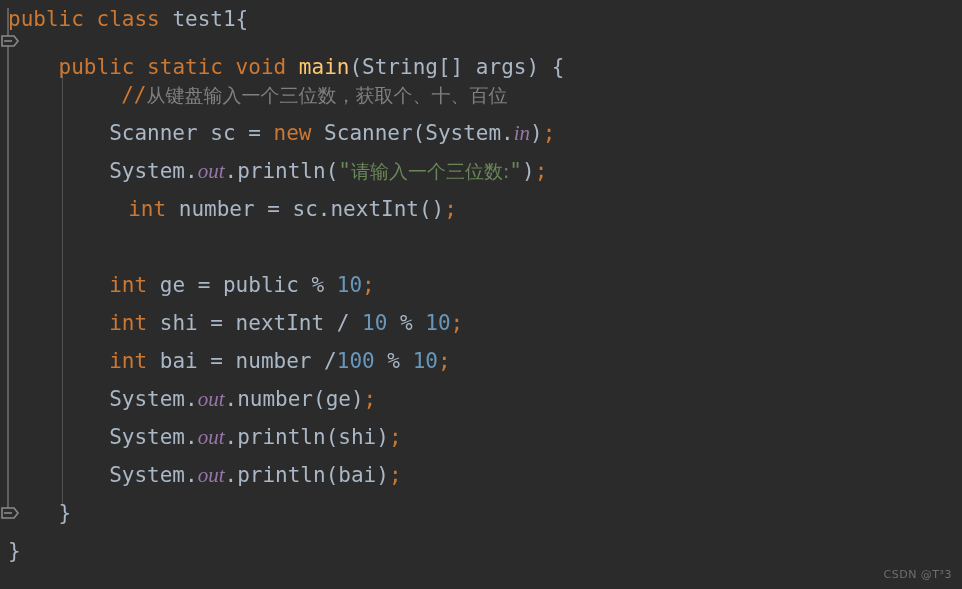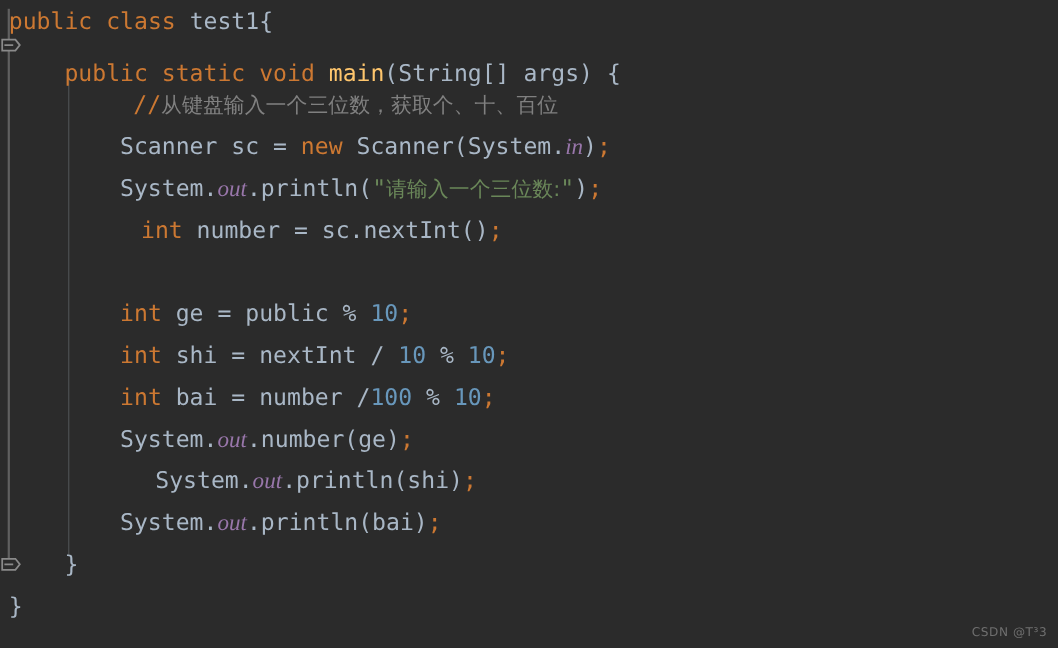--- a/index.html
+++ b/index.html
@@ -145,21 +145,21 @@
         <div class="line" style="top: 48px; left: 8px;"><span class="punc">    </span><span class="kw">public</span><span class="punc"> </span><span class="kw">static</span><span class="punc"> </span><span class="kw">void</span><span class="punc"> </span><span class="meth">main</span><span class="ident">(String[] args) {</span></div>
         <div class="line" style="top: 76px; left: 20px;"><span class="punc">        </span><span class="cmtslash">//</span><span class="cmt cjk">从键盘输入一个三位数，获取个、十、百位</span></div>
         <div class="line" style="top: 114px; left: 8px;"><span class="ident">        Scanner sc = </span><span class="kw">new</span><span class="ident"> Scanner(System.</span><span class="fld">in</span><span class="ident">)</span><span class="semi">;</span></div>
         <div class="line" style="top: 152px; left: 8px;"><span class="ident">        System.</span><span class="fld">out</span><span class="ident">.println(</span><span class="str">"</span><span class="str cjk">请输入一个三位数:</span><span class="str">"</span><span class="ident">)</span><span class="semi">;</span></div>
         <div class="line" style="top: 190px; left: 8px; margin-left: 19px;"><span class="punc">        </span><span class="kw">int</span><span class="ident"> number = sc.nextInt()</span><span class="semi">;</span></div>
         <div class="line" style="top: 228px; left: 8px;">&nbsp;</div>
         <div class="line" style="top: 266px; left: 8px;"><span class="punc">        </span><span class="kw">int</span><span class="ident"> ge = public % </span><span class="num">10</span><span class="semi">;</span></div>
         <div class="line" style="top: 304px; left: 8px;"><span class="punc">        </span><span class="kw">int</span><span class="ident"> shi = nextInt / </span><span class="num">10</span><span class="ident"> % </span><span class="num">10</span><span class="semi">;</span></div>
         <div class="line" style="top: 342px; left: 8px;"><span class="punc">        </span><span class="kw">int</span><span class="ident"> bai = number /</span><span class="num">100</span><span class="ident"> % </span><span class="num">10</span><span class="semi">;</span></div>
         <div class="line" style="top: 380px; left: 8px;"><span class="ident">        System.</span><span class="fld">out</span><span class="ident">.number(ge)</span><span class="semi">;</span></div>
-        <div class="line" style="top: 418px; left: 8px; margin-left: 32px;"><span class="ident">        System.</span><span class="fld">out</span><span class="ident">.println(shi)</span><span class="semi">;</span></div>
+        <div class="line" style="top: 418px; left: 8px;"><span class="ident">        System.</span><span class="fld">out</span><span class="ident">.println(shi)</span><span class="semi">;</span></div>
         <div class="line" style="top: 456px; left: 8px; text-align: right;"><span class="ident">        System.</span><span class="fld">out</span><span class="ident">.println(bai)</span><span class="semi">;</span></div>
         <div class="line" style="top: 494px; left: 8px;"><span class="ident">    }</span></div>
         <div class="line" style="top: 532px; left: 8px;"><span class="ident">}</span></div>
       </div>
   </div>
 
 
   <div id="watermark">CSDN @T³3</div>
 
 </div>

